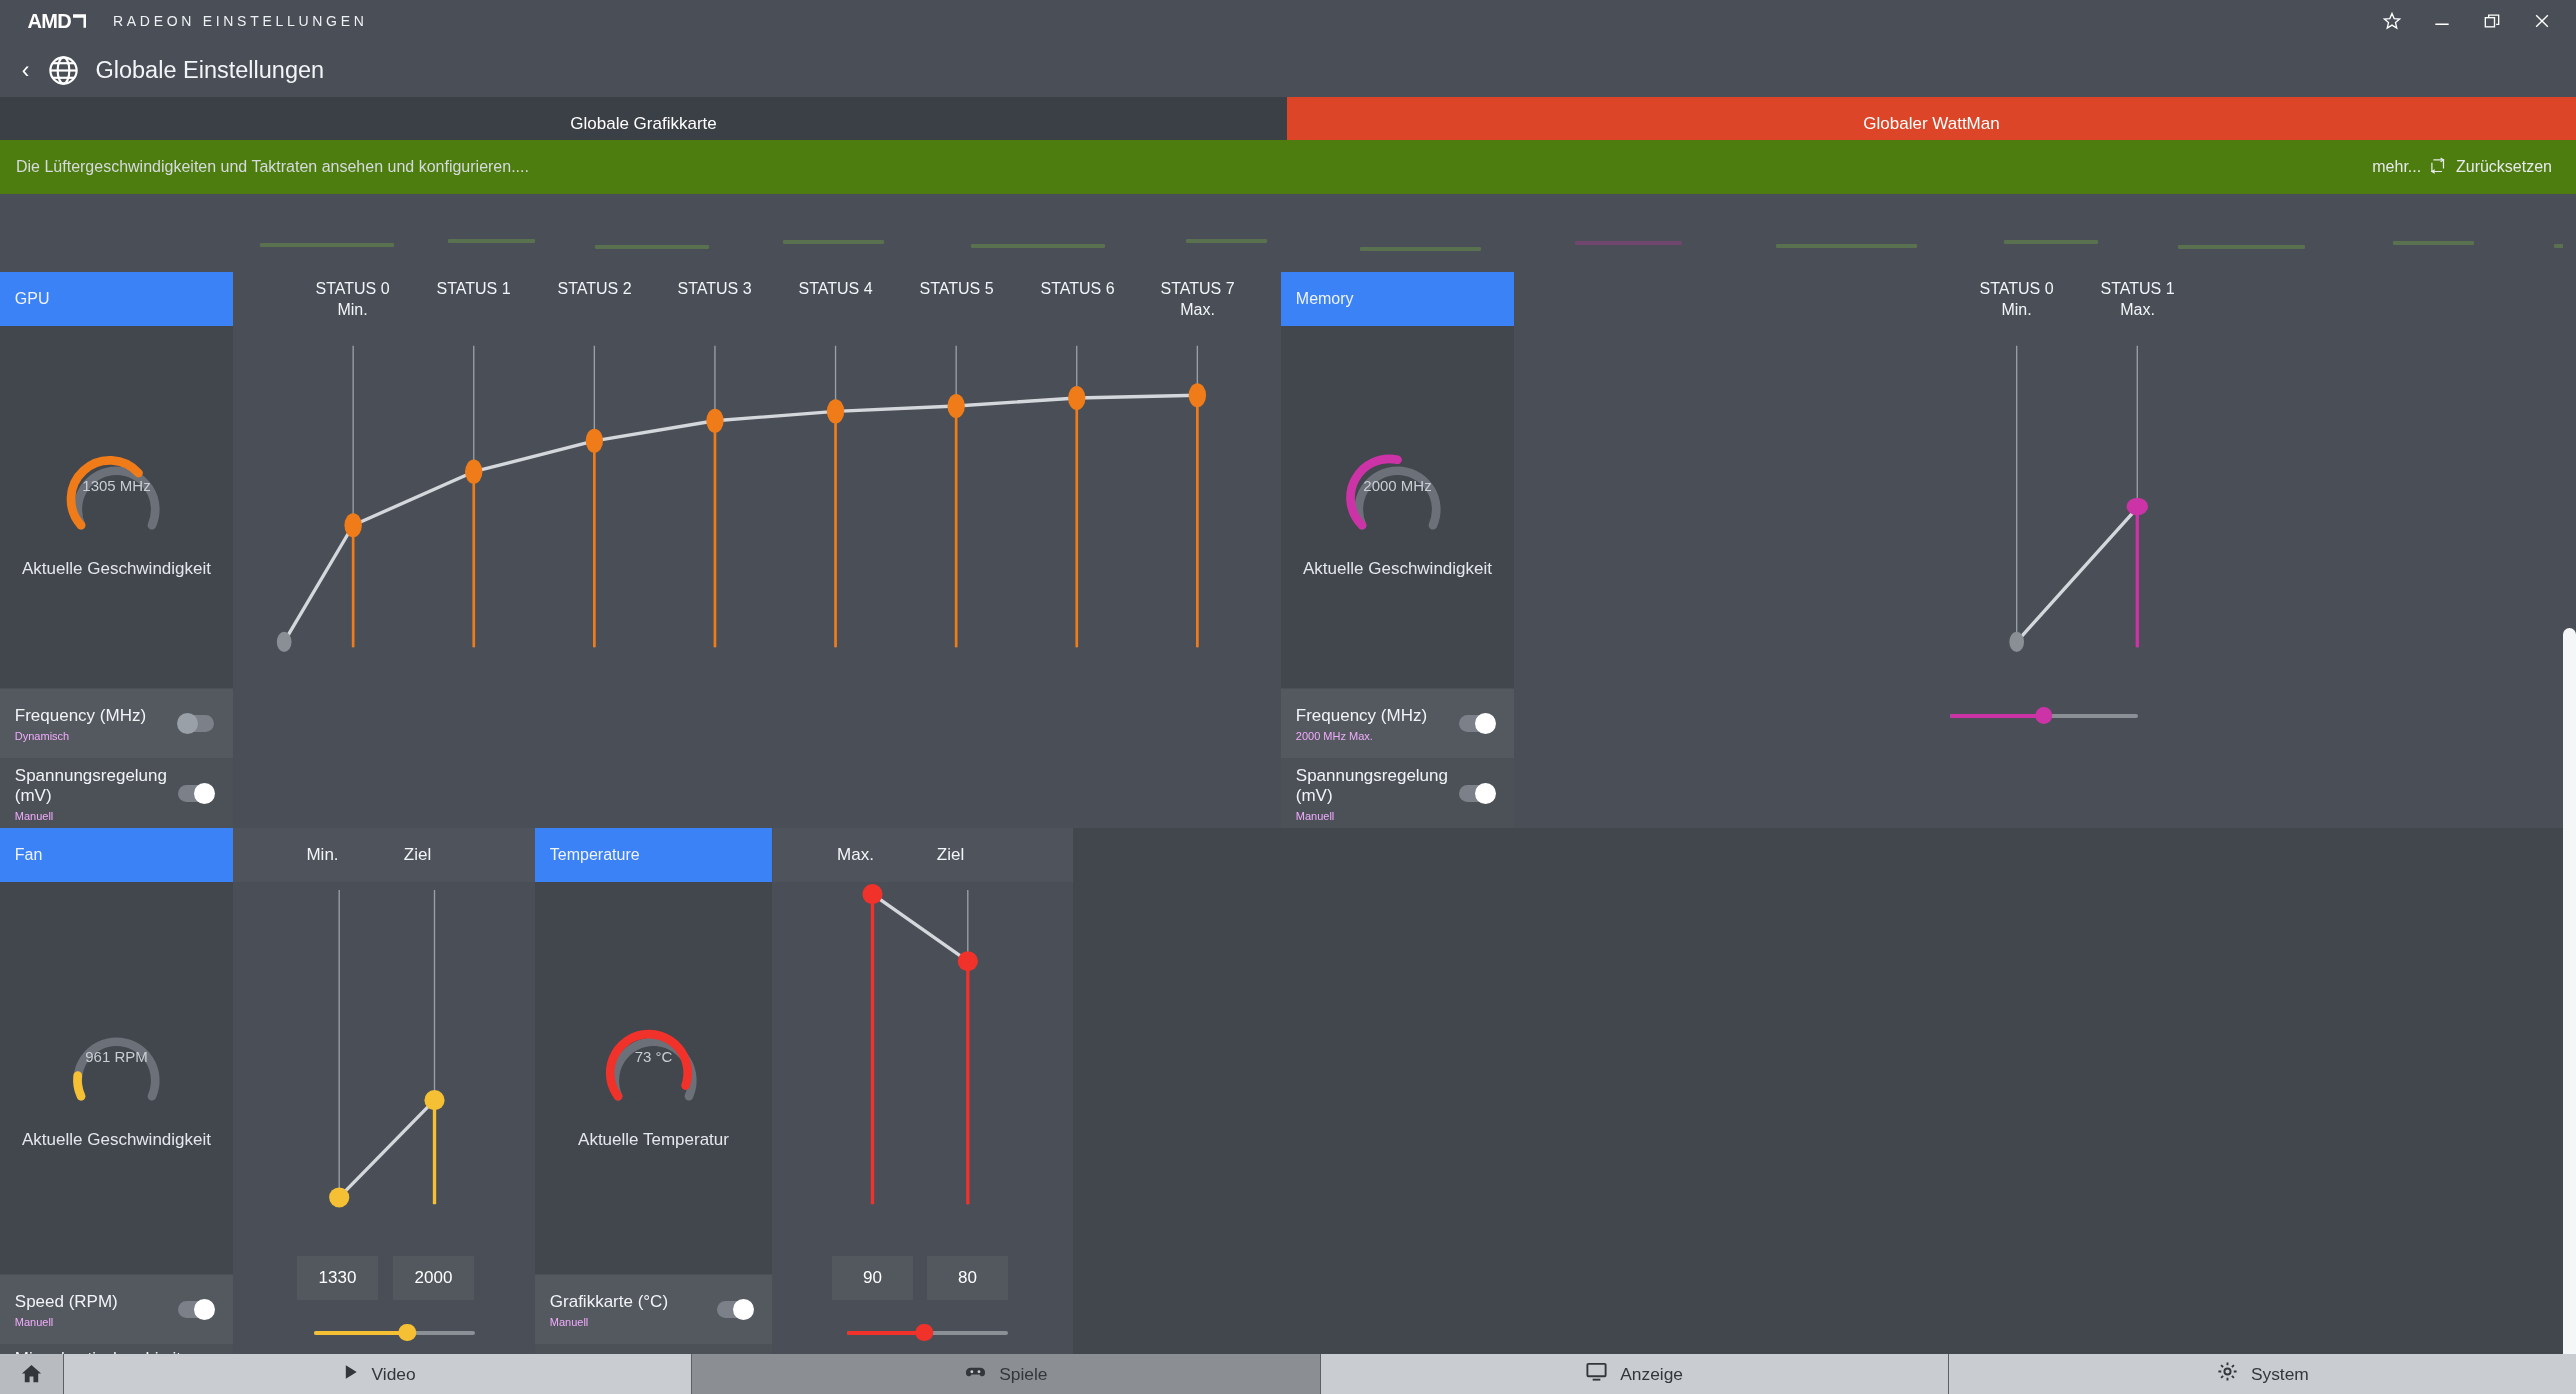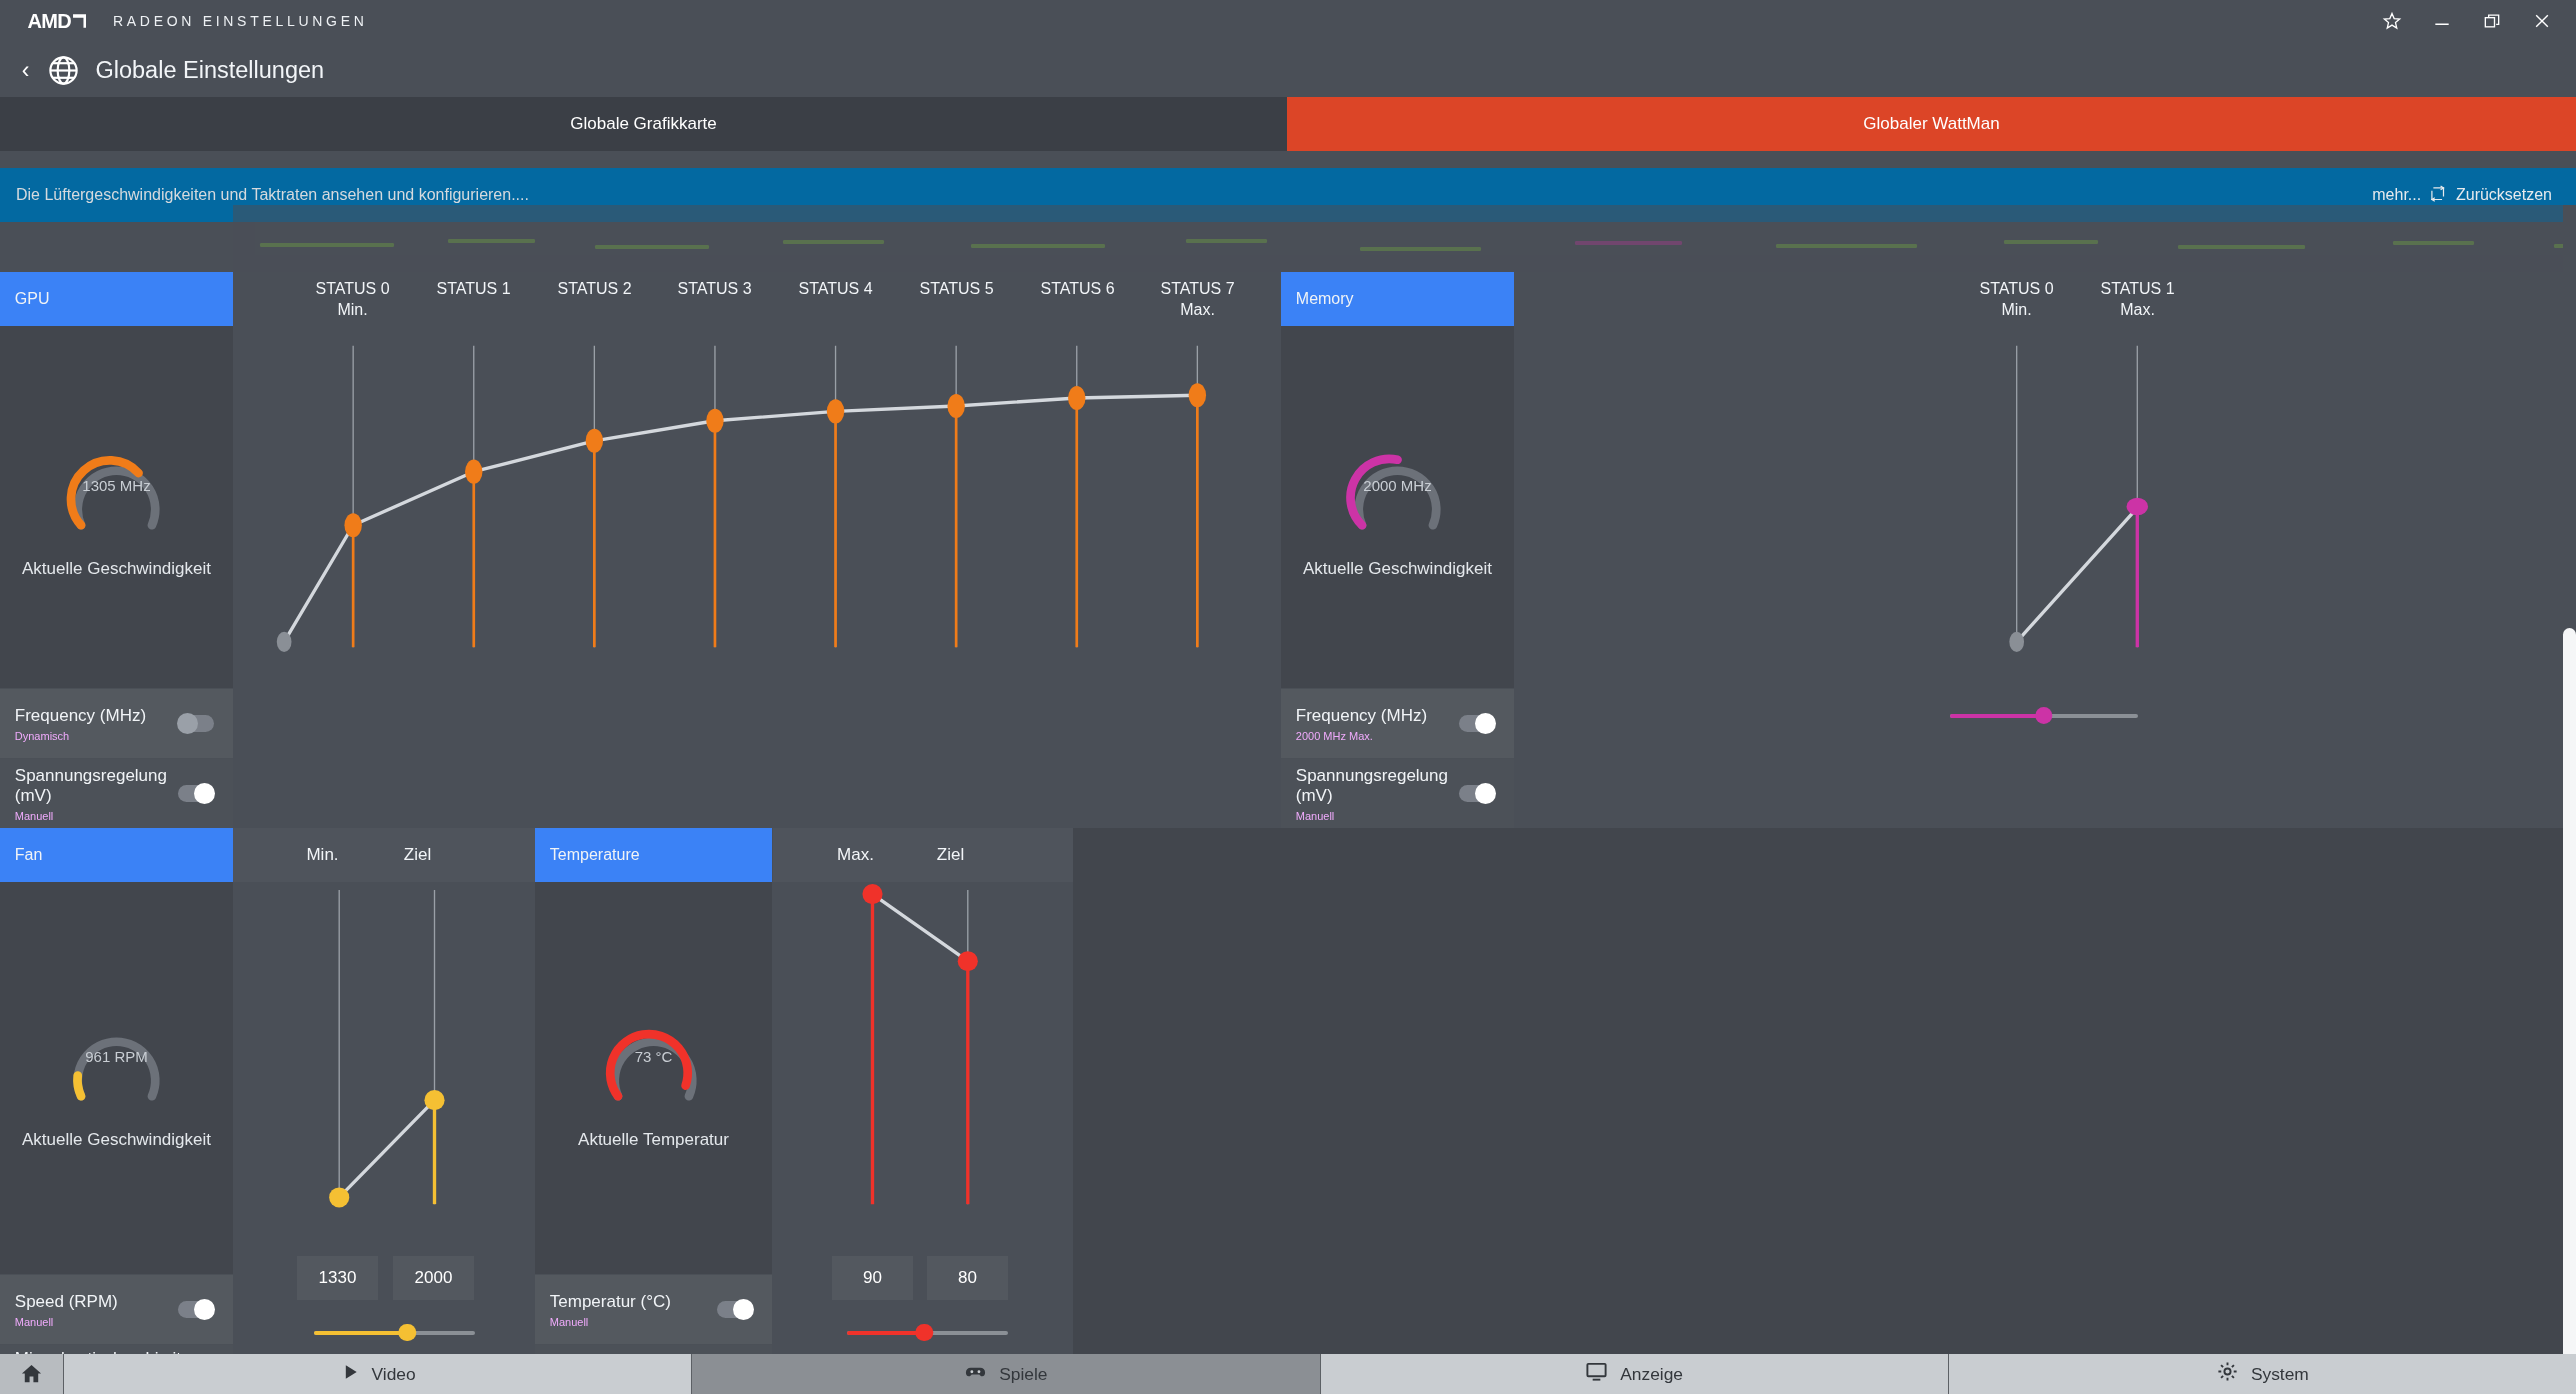--- a/index.html
+++ b/index.html
@@ -65,22 +65,22 @@
   }
   .tab {
     height: 54px; display: flex; align-items: center; justify-content: center;
     font-size: 17px; color: #ffffff; cursor: pointer;
   }
   .tab.inactive { width: 1287px; background: #3b3f46; }
   .tab.active   { width: 1289px; background: #dc4527; }
 
   
   .infostrip {
-    position: absolute; left: 0; top: 168px; width: 2576px; height: 54px;
-    background: #0369a1;
+    position: absolute; left: 0; top: 140px; width: 2576px; height: 54px;
+    background: #4d7c0f;
     display: flex; align-items: center;
   }
   .infostrip-text {
     margin-left: 16px; font-size: 16px; color: #d6dade; font-weight: 400;
   }
   .infostrip-actions {
     position: absolute; right: 24px; top: 0; height: 54px;
     display: flex; align-items: center; gap: 8px;
   }
   .link-more { font-size: 16px; color: #e7eaed; cursor:pointer; }
@@ -575,21 +575,21 @@
           <svg width="127" height="107" viewBox="0 0 190 160">
             <path d="M 42 135 A 58 58 0 1 1 148 135" fill="none" stroke="#6c7179" stroke-width="13" stroke-linecap="round"></path>
             <path d="M 42 135 A 58 58 0 1 1 143 119" fill="none" stroke="#f0322a" stroke-width="13" stroke-linecap="round"></path>
           </svg>
           <div class="gauge-val">73 °C</div>
         </div>
         <div class="gauge-cap">Aktuelle Temperatur</div>
       </div>
       <div class="toggle-row">
         <div class="toggle-texts">
-          <div class="toggle-title">Temperatur (°C)</div>
+          <div class="toggle-title">Grafikkarte (°C)</div>
           <div class="toggle-sub">Manuell</div>
         </div>
         <div class="toggle on">
             <div class="knob"></div>
           </div>
       </div>
       <div class="toggle-row alt" style="height:64px">
         <div class="toggle-texts">
           <div class="toggle-title">Leistungsgrenze (%)</div>
           <div class="toggle-sub">0</div>

